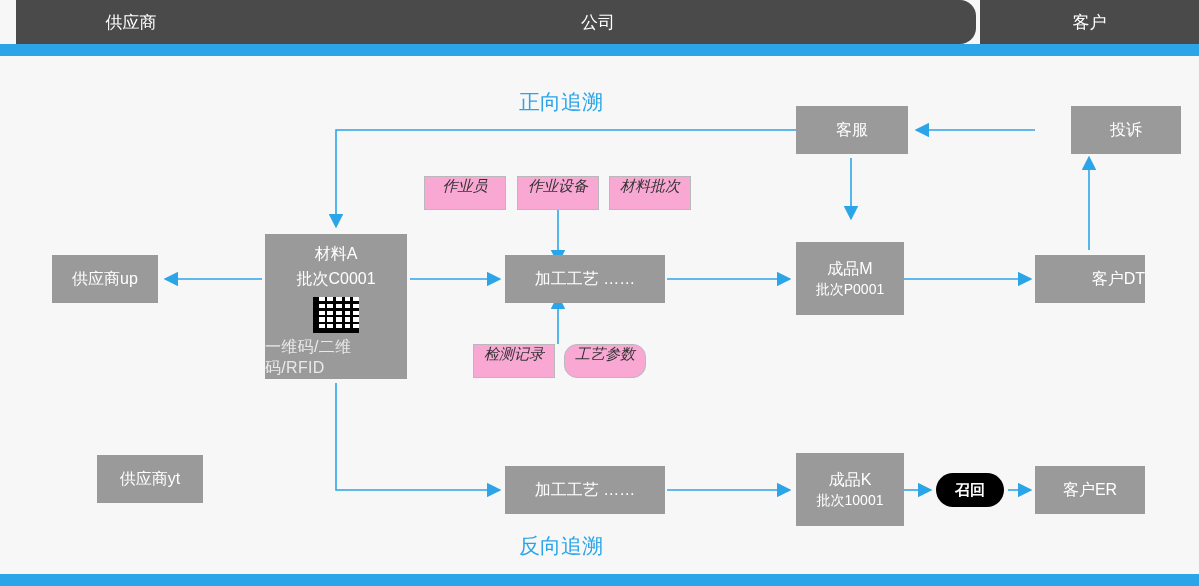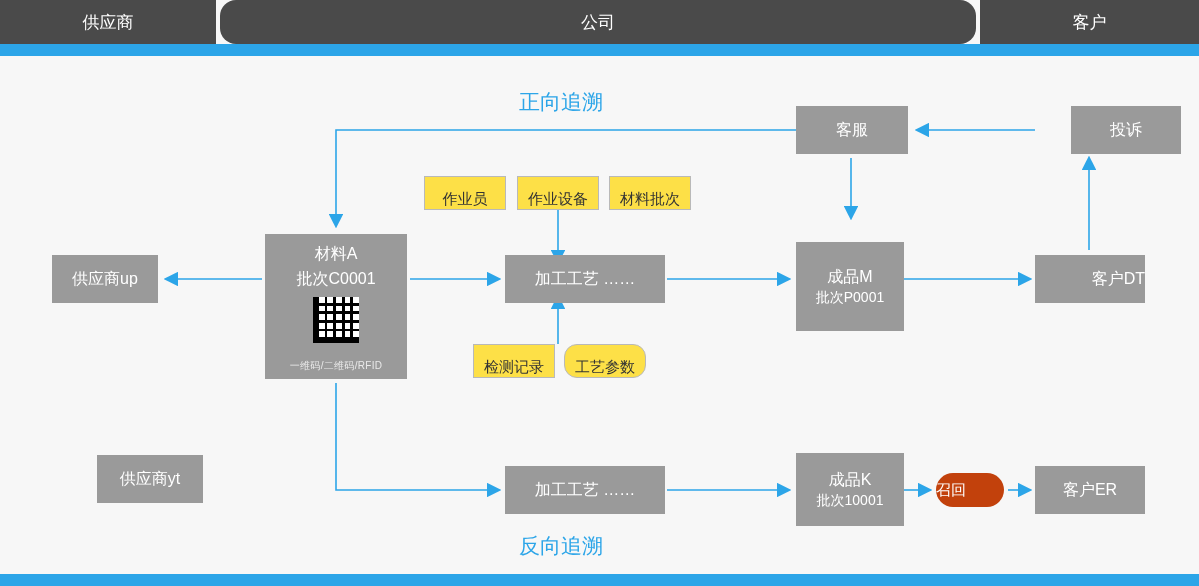--- a/index.html
+++ b/index.html
@@ -22,21 +22,21 @@
     position: absolute;
     top: 0;
     height: 44px;
     background: #4a4a4a;
     color: #ffffff;
     font-size: 17px;
     display: flex;
     align-items: center;
     justify-content: center;
   }
-  .hdr-sup { left: 0; width: 216px; }
+  .hdr-sup { left: 16px; width: 216px; padding-left: 7px; }
   .hdr-com { left: 220px; width: 756px; border-radius: 16px; }
   .hdr-cus { left: 980px; width: 219px; }
   .hdr-notch {
     position: absolute;
     bottom: -9px;
     left: 50%;
     margin-left: -9px;
     width: 0; height: 0;
     border-left: 9px solid transparent;
     border-right: 9px solid transparent;
@@ -69,38 +69,40 @@
     align-items: center;
     justify-content: center;
     font-size: 16px;
     line-height: 1.35;
     text-align: center;
     box-sizing: border-box;
   }
   .node .sub { font-size: 14px; }
   .wbox {
     position: absolute;
-    background: #fde047;
+    background: #f9a8d4;
     border: 1px solid #b9b9b9;
     color: #333333;
     font-size: 15px;
     display: flex;
-    align-items: flex-end;
+    align-items: flex-start;
     justify-content: center;
     box-sizing: border-box;
+    font-style: italic;
   }
   .pill {
     position: absolute;
-    background: #c2410c;
+    background: #000000;
     color: #ffffff;
     font-size: 15px;
     border-radius: 17px;
     display: flex;
     align-items: center;
-    justify-content: flex-start;
+    justify-content: center;
+    font-weight: bold;
   }
   .title-blue {
     position: absolute;
     color: #2ca5e8;
     font-size: 21px;
     white-space: nowrap;
   }
   
   #material-a {
     position: absolute;
@@ -112,23 +114,23 @@
     color: #ffffff;
     box-sizing: border-box;
     display: flex;
     flex-direction: column;
     align-items: center;
     padding-top: 10px;
   }
   #material-a .t1 { font-size: 16px; }
   #material-a .t2 { font-size: 16px; margin-top: 4px; }
   #material-a .code-note {
-    font-size: 10px;
+    font-size: 16px;
     color: #e9e9e9;
-    margin-top: 16px;
+    margin-top: 4px;
     letter-spacing: .3px;
   }
   .qr {
     width: 46px;
     height: 46px;
     margin-top: 7px;
     background-color: #ffffff;
     background-image:
       linear-gradient(90deg, #000 12.5%, transparent 12.5%, transparent 25%, #000 25%, #000 31%, transparent 31%, transparent 44%, #000 44%, #000 50%, transparent 50%, transparent 62%, #000 62%, #000 69%, transparent 69%, transparent 81%, #000 81%, #000 88%, transparent 88%),
       linear-gradient(0deg, #000 12.5%, transparent 12.5%, transparent 25%, #000 25%, #000 31%, transparent 31%, transparent 44%, #000 44%, #000 50%, transparent 50%, transparent 62%, #000 62%, #000 69%, transparent 69%, transparent 81%, #000 81%, #000 88%, transparent 88%);
@@ -229,21 +231,21 @@
       <div class="qr"></div>
       <div class="code-note">一维码/二维码/RFID</div>
     </div>
 
     <div class="node" style="left:52px; top:199px; width:106px; height:48px;">
       <span>供应商up</span>
     </div>
     <div class="node" style="left:505px; top:199px; width:160px; height:48px;">
       <span>加工工艺  ……</span>
     </div>
-    <div class="node" style="left:796px; top:186px; width:108px; height:89px;">
+    <div class="node" style="left:796px; top:186px; width:108px; height:73px;">
       <span>成品M</span>
       <span class="sub">批次P0001</span>
     </div>
     <div class="node" style="left:1035px; top:199px; width:110px; height:48px;align-items:flex-end;">
       <span>客户DT</span>
     </div>
 
     <div class="wbox" style="left:473px; top:288px; width:82px; height:34px;">
       <span>检测记录</span>
     </div>

